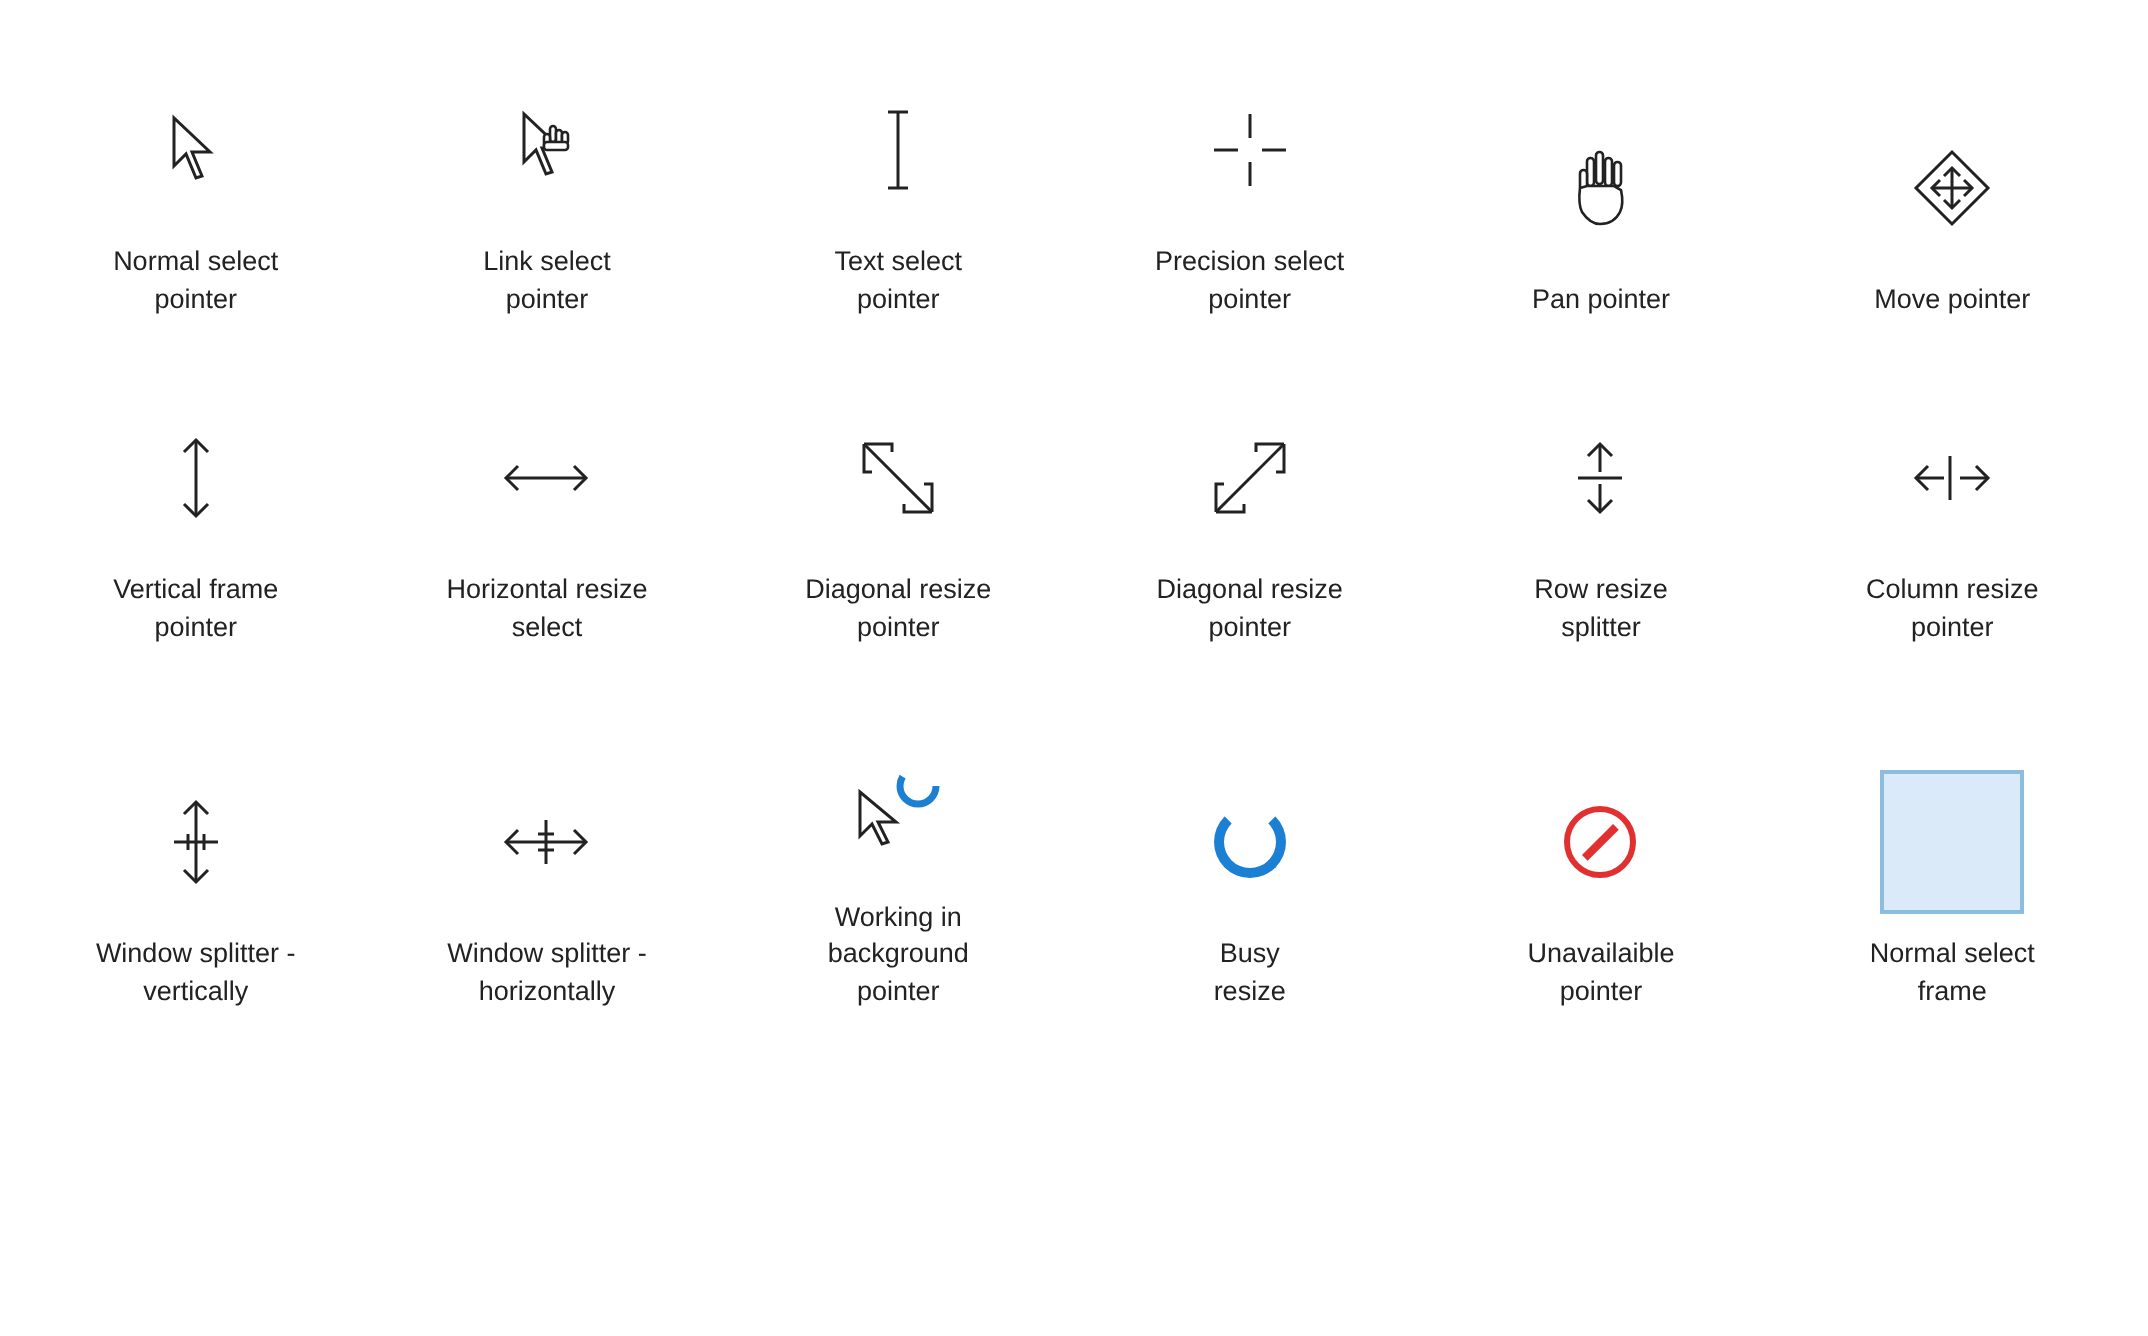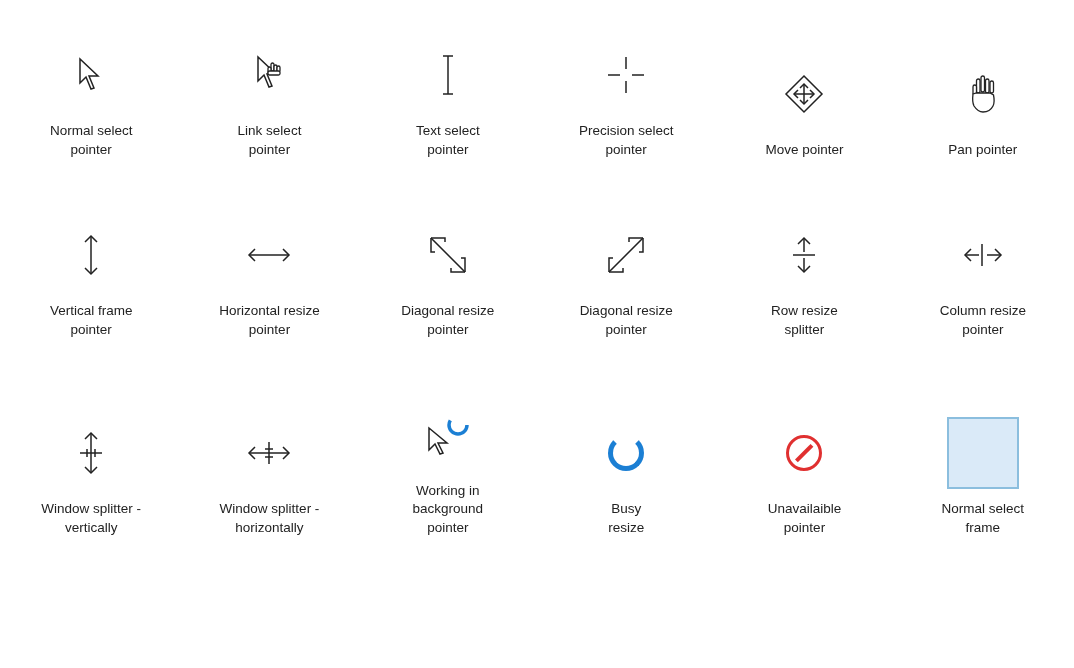--- a/index.html
+++ b/index.html
@@ -9,21 +9,21 @@
       width: 1074px;
       min-height: 668px;
       display: flex;
       align-items: flex-start;
       justify-content: center;
       padding: 20px 10px;
     }
     .grid {
       display: grid;
       grid-template-columns: repeat(6, 1fr);
-      gap: 16px;
+      gap: 0;
       width: 100%;
       max-width: 1074px;
     }
     .cell {
       display: flex;
       flex-direction: column;
       align-items: center;
       justify-content: flex-end;
       padding: 20px 10px 24px;
       text-align: center;
@@ -145,73 +145,73 @@
         <line x1="2" y1="20" x2="14" y2="20"></line>
         <line x1="26" y1="20" x2="38" y2="20"></line>
       </svg>
     </div>
     <div class="label" style="white-space:pre-line">Precision select
 pointer</div>
   </div>
 
   <div class="cell">
     <div class="icon-area">
+      <svg width="34" height="40" viewBox="0 0 34 40" stroke="#222" stroke-width="1.4" fill="none">
+
+        <rect x="15" y="2" width="3.5" height="16" rx="1.75" fill="white" stroke="#222" stroke-width="1.3"></rect>
+        <rect x="19.5" y="5" width="3.5" height="14" rx="1.75" fill="white" stroke="#222" stroke-width="1.3"></rect>
+        <rect x="24" y="7" width="3.5" height="12" rx="1.75" fill="white" stroke="#222" stroke-width="1.3"></rect>
+        <rect x="10.5" y="5" width="3.5" height="14" rx="1.75" fill="white" stroke="#222" stroke-width="1.3"></rect>
+        <rect x="7" y="11" width="3.5" height="10" rx="1.75" fill="white" stroke="#222" stroke-width="1.3"></rect>
+
+        <path d="M7 20 Q6 28 8 32 Q12 38 17 38 Q24 38 27 32 Q29 28 27.5 21 L24 19 L10.5 19 Z" fill="white" stroke="#222" stroke-width="1.3"></path>
+      </svg>
+    </div>
+    <div class="label" style="white-space:pre-line">Pan pointer</div>
+  </div>
+
+  <div class="cell">
+    <div class="icon-area">
       <svg width="40" height="40" viewBox="0 0 40 40" stroke="#222" stroke-width="1.8" fill="none">
 
         <polygon points="20,2 38,20 20,38 2,20" stroke="#222" stroke-width="1.5" fill="white"></polygon>
 
         <line x1="20" y1="10" x2="20" y2="30"></line>
         <polyline points="16,14 20,10 24,14"></polyline>
         <polyline points="16,26 20,30 24,26"></polyline>
         <line x1="10" y1="20" x2="30" y2="20"></line>
         <polyline points="14,16 10,20 14,24"></polyline>
         <polyline points="26,16 30,20 26,24"></polyline>
       </svg>
     </div>
     <div class="label" style="white-space:pre-line">Move pointer</div>
   </div>
 
   <div class="cell">
     <div class="icon-area">
-      <svg width="34" height="40" viewBox="0 0 34 40" stroke="#222" stroke-width="1.4" fill="none">
-
-        <rect x="15" y="2" width="3.5" height="16" rx="1.75" fill="white" stroke="#222" stroke-width="1.3"></rect>
-        <rect x="19.5" y="5" width="3.5" height="14" rx="1.75" fill="white" stroke="#222" stroke-width="1.3"></rect>
-        <rect x="24" y="7" width="3.5" height="12" rx="1.75" fill="white" stroke="#222" stroke-width="1.3"></rect>
-        <rect x="10.5" y="5" width="3.5" height="14" rx="1.75" fill="white" stroke="#222" stroke-width="1.3"></rect>
-        <rect x="7" y="11" width="3.5" height="10" rx="1.75" fill="white" stroke="#222" stroke-width="1.3"></rect>
-
-        <path d="M7 20 Q6 28 8 32 Q12 38 17 38 Q24 38 27 32 Q29 28 27.5 21 L24 19 L10.5 19 Z" fill="white" stroke="#222" stroke-width="1.3"></path>
-      </svg>
-    </div>
-    <div class="label" style="white-space:pre-line">Pan pointer</div>
-  </div>
-
-  <div class="cell">
-    <div class="icon-area">
       <svg width="28" height="42" viewBox="0 0 28 42" stroke="#222" stroke-width="2" fill="none">
         <line x1="14" y1="2" x2="14" y2="40"></line>
         <polyline points="8,8 14,2 20,8"></polyline>
         <polyline points="8,34 14,40 20,34"></polyline>
       </svg>
     </div>
     <div class="label" style="white-space:pre-line">Vertical frame
 pointer</div>
   </div>
 
   <div class="cell">
     <div class="icon-area">
       <svg width="44" height="28" viewBox="0 0 44 28" stroke="#222" stroke-width="2" fill="none">
         <line x1="2" y1="14" x2="42" y2="14"></line>
         <polyline points="8,8 2,14 8,20"></polyline>
         <polyline points="36,8 42,14 36,20"></polyline>
       </svg>
     </div>
     <div class="label" style="white-space:pre-line">Horizontal resize
-pointer</div>
+select</div>
   </div>
 
   <div class="cell">
     <div class="icon-area">
       <svg width="38" height="38" viewBox="0 0 38 38" stroke="#222" stroke-width="2" fill="none">
 
         <polyline points="2,2 16,2 16,6"></polyline>
         <polyline points="2,2 2,16 6,16"></polyline>
         <line x1="2" y1="2" x2="36" y2="36"></line>
         <polyline points="36,36 22,36 22,32"></polyline>

